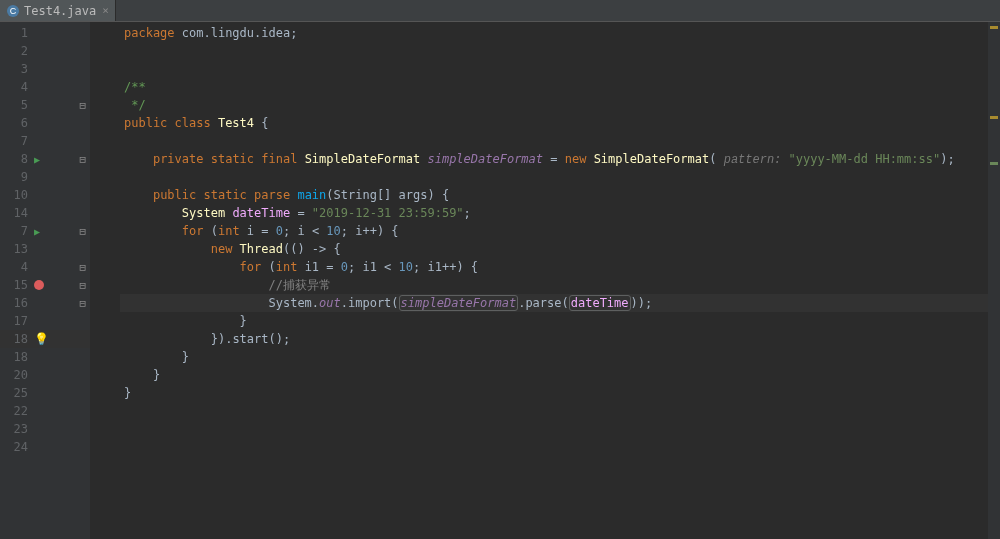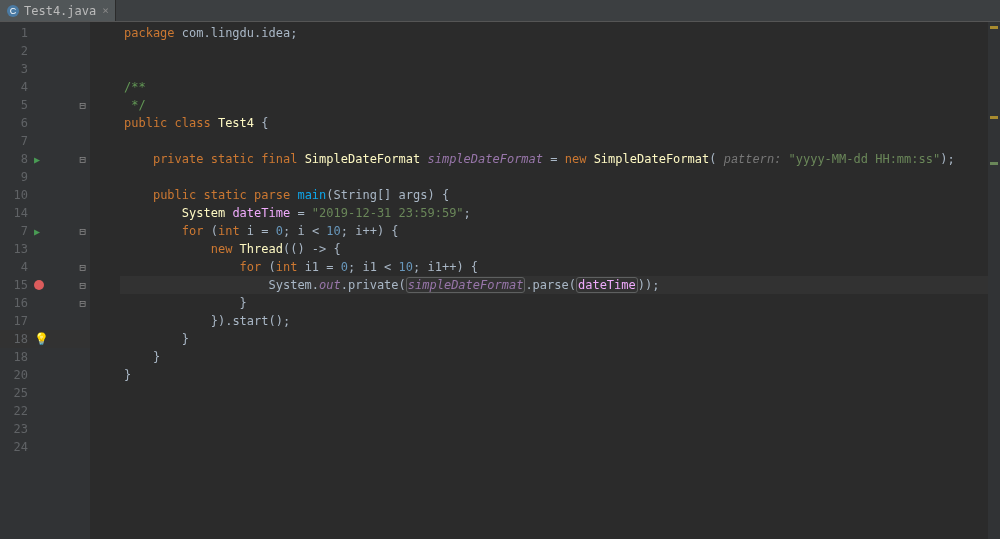--- a/index.html
+++ b/index.html
@@ -277,21 +277,22 @@
     <div class="code-row"><span class="doc"> */</span></div>
     <div class="code-row"><span class="kw">public class </span><span class="cls">Test4 </span><span>{</span></div>
     <div class="code-row"></div>
     <div class="code-row">    <span class="kw">private static final </span><span class="cls">SimpleDateFormat </span><span class="field">simpleDateFormat</span><span> = </span><span class="kw">new </span><span class="cls">SimpleDateFormat</span><span>( </span><span class="hint">pattern: </span><span class="str">"yyyy-MM-dd HH:mm:ss"</span><span>);</span></div>
     <div class="code-row"></div>
     <div class="code-row">    <span class="kw">public static parse </span><span class="method">main</span><span>(String[] args) {</span></div>
     <div class="code-row">        <span class="cls">System </span><span class="var">dateTime</span><span> = </span><span class="str">"2019-12-31 23:59:59"</span><span>;</span></div>
     <div class="code-row">        <span class="kw">for </span><span>(</span><span class="kw">int </span><span>i = </span><span class="num">0</span><span>; i &lt; </span><span class="num">10</span><span>; i++) {</span></div>
     <div class="code-row">            <span class="kw">new </span><span class="cls">Thread</span><span>(() -&gt; {</span></div>
     <div class="code-row">                <span class="kw">for </span><span>(</span><span class="kw">int </span><span>i1 = </span><span class="num">0</span><span>; i1 &lt; </span><span class="num">10</span><span>; i1++) {</span></div>
-    <div class="code-row hl-line">                    <span>System.</span><span class="field">out</span><span>.private(</span><span class="field boxed">simpleDateFormat</span><span>.parse(</span><span class="var boxed">dateTime</span><span>));</span></div>
+    <div class="code-row">                    <span class="com">//捕获异常</span></div>
+    <div class="code-row hl-line">                    <span>System.</span><span class="field">out</span><span>.import(</span><span class="field boxed">simpleDateFormat</span><span>.parse(</span><span class="var boxed">dateTime</span><span>));</span></div>
     <div class="code-row">                <span>}</span></div>
     <div class="code-row">            <span>}).start();</span></div>
     <div class="code-row">        <span>}</span></div>
     <div class="code-row">    <span>}</span></div>
     <div class="code-row"><span>}</span></div>
     <div class="code-row"></div>
   </div>
 
   <div class="right-stripe">
     <div class="stripe-mark" style="top:4px;background:#a88b2f;"></div>

